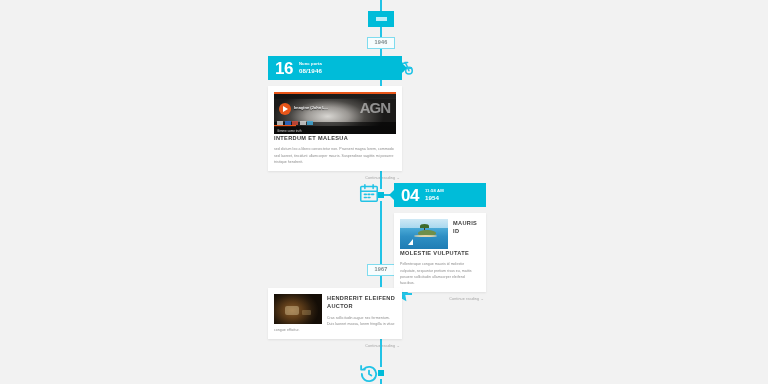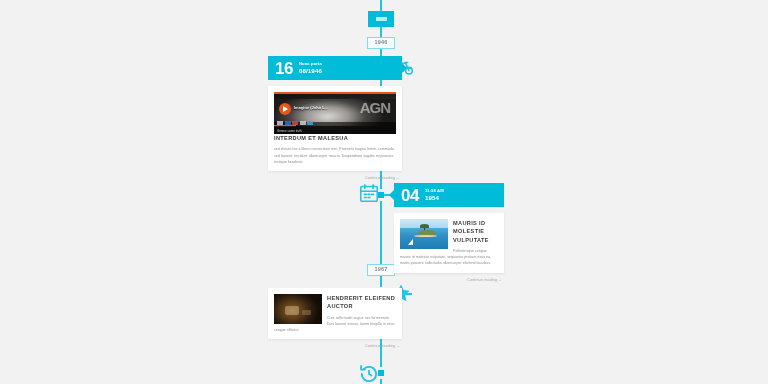--- a/index.html
+++ b/index.html
@@ -75,21 +75,21 @@
   }
   .axis-icon svg { width: 100%; height: 100%; display: block; }
   .icon-bike     { left: 392px; top: 56px; }
   .icon-calendar { left: 358px; top: 182px; }
   .icon-star     { left: 390px; top: 282px; }
   .icon-history  { left: 358px; top: 363px; }
 
   
   .event { position: absolute; }
   .event-left  { width: 134px; }
-  .event-right { width: 110px; }
+  .event-right { width: 92px; }
 
   
   .evt-head {
     position: relative;
     background: #00bcd9;
     height: 24px;
     display: flex; align-items: center;
     padding: 0 7px;
     color: #ffffff;
   }

